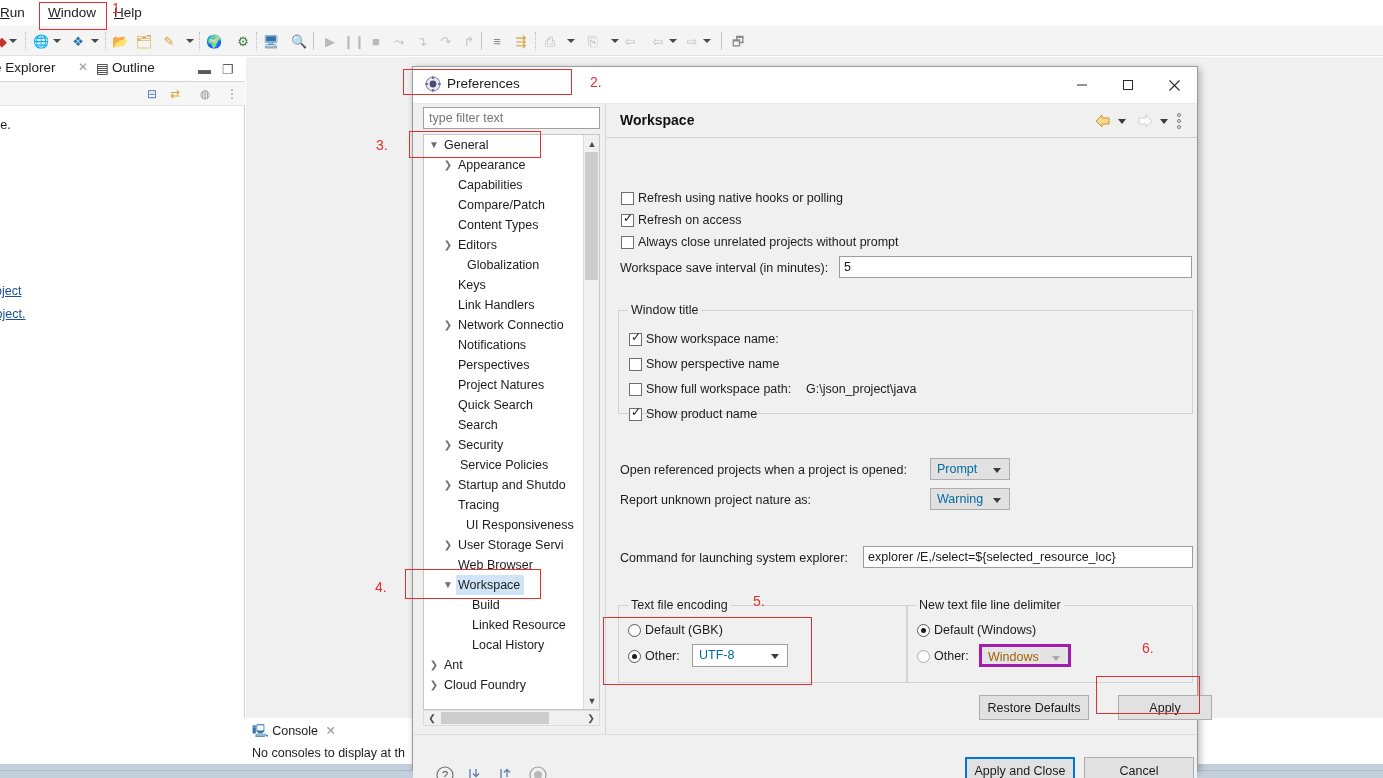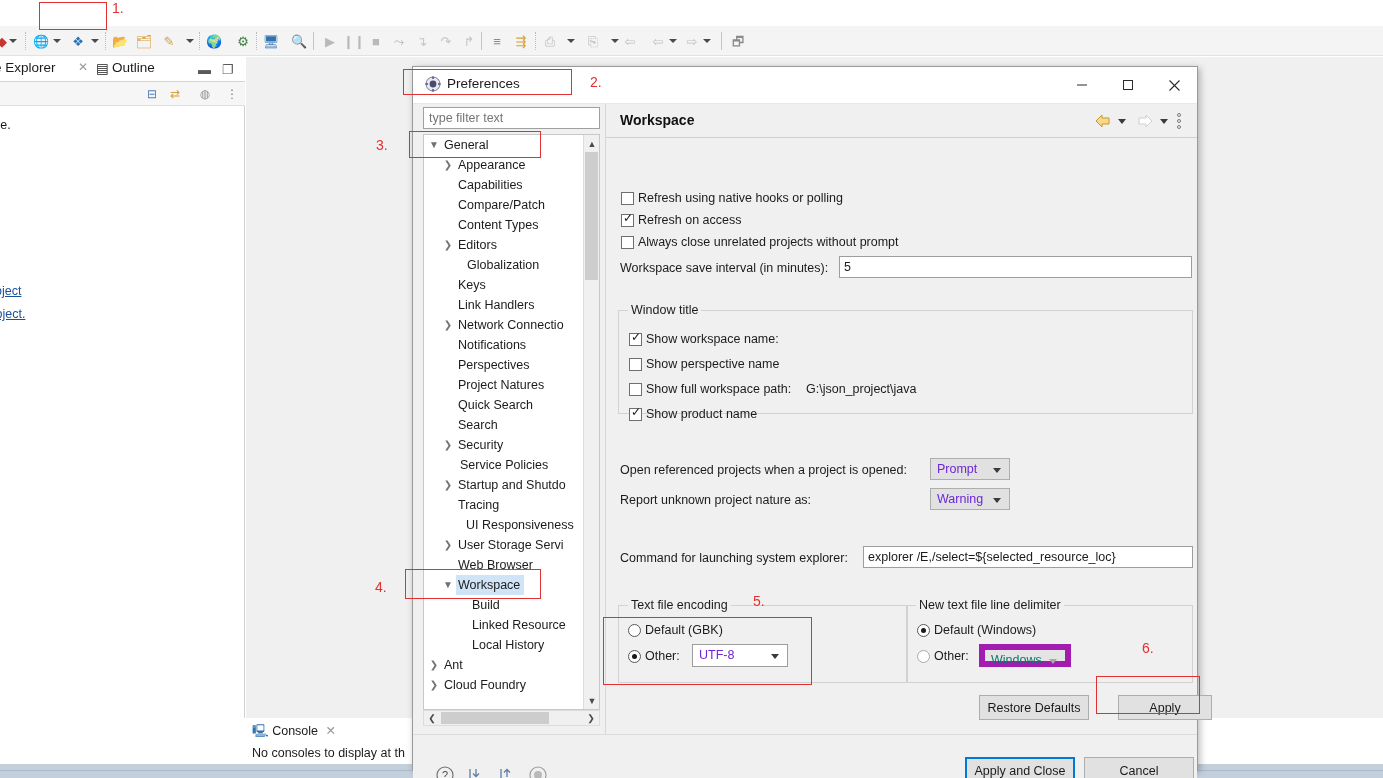--- a/index.html
+++ b/index.html
@@ -213,24 +213,24 @@
 
   .group {
     position:absolute; border:1px solid #d2d2d2; background:transparent;
   }
   .group-label {
     position:absolute; font-size:12.5px; color:#1b1b1b; background:#f0f0f0; padding:0 3px;
   }
 
   .combo {
     position:absolute; background:#e1e1e1; border:1px solid #adadad;
-    font-size:12.5px; color:#6d28d9;
+    font-size:12.5px; color:#0369a1;
   }
   .combo.white { background:#ffffff; border:1px solid #9d9d9d; }
-  .combo.dis { background:#e4e4e4; border:6px solid #a21caf; color:#0f766e; }
+  .combo.dis { background:#e4e4e4; border:3px solid #a21caf; color:#a16207; }
   .combo .val { position:absolute; left:6px; top:3px; white-space:nowrap; }
   .combo .car { position:absolute; right:7px; top:9px; width:9px; height:6px; }
   .combo .car::after { content:""; position:absolute; left:0; top:0;
     border-left:4.5px solid transparent; border-right:4.5px solid transparent;
     border-top:5px solid #3a3a3a; }
   .combo.dis .car::after { border-top-color:#a8a8a8; }
 
   .btn {
     position:absolute; background:#e1e1e1; border:1px solid #adadad;
     font-size:12.5px; color:#1b1b1b;
@@ -253,20 +253,25 @@
   .ann-num { position:absolute; color:#e03030; font-size:14px;
              font-family:"Liberation Sans", sans-serif; }
 </style>
 </head>
 <body>
 
 <div id="workbench">
 
   <div class="editor-area"></div>
 
+  <div class="menubar">
+    <div class="menu-item" style="left:-6px;"><u>R</u>un</div>
+    <div class="menu-item" style="left:42px;"><u>W</u>indow</div>
+    <div class="menu-item" style="left:108px;"><u>H</u>elp</div>
+  </div>
 
   <div class="toolbar">
     <div class="tb-ico" style="left:-8px;color:#c9342f;">◆</div>
     <div class="tb-arrow" style="left:9px;"></div>
     <div class="tb-sep" style="left:25px;"></div>
     <div class="tb-ico" style="left:31px;color:#3b7fbd;">🌐</div>
     <div class="tb-arrow" style="left:53px;"></div>
     <div class="tb-ico" style="left:68px;color:#2b74b5;">❖</div>
     <div class="tb-arrow" style="left:91px;"></div>
     <div class="tb-sep" style="left:105px;"></div>

